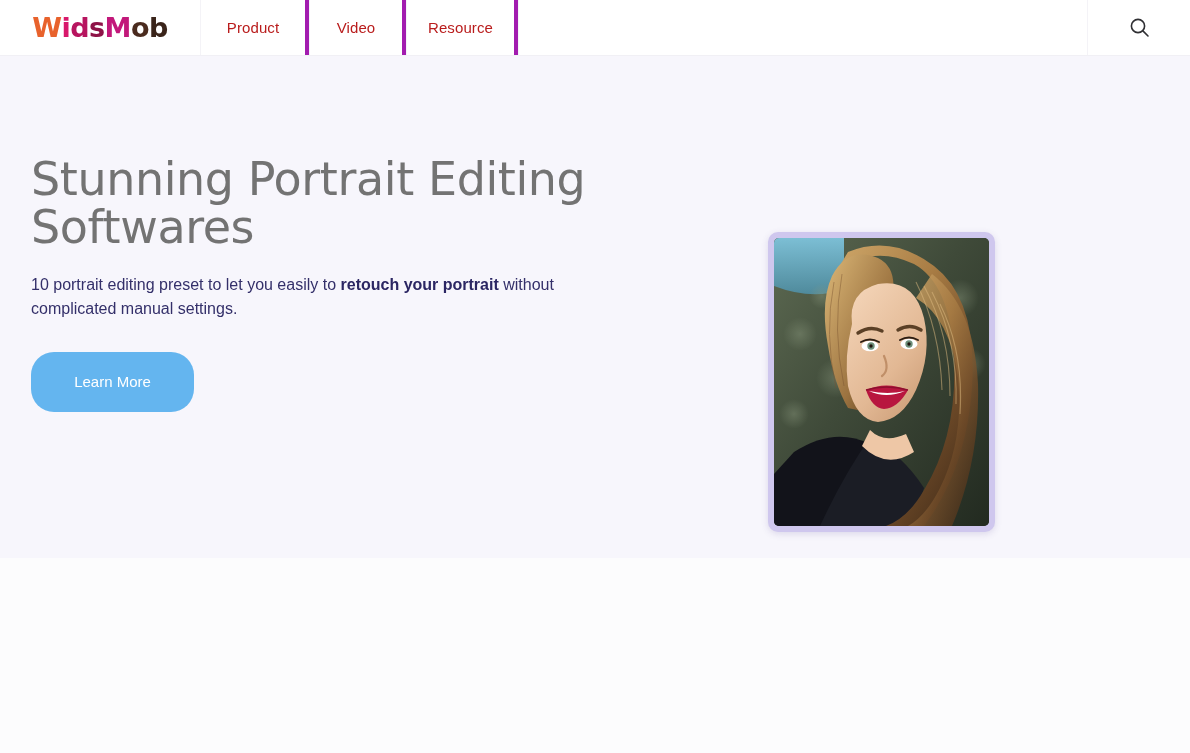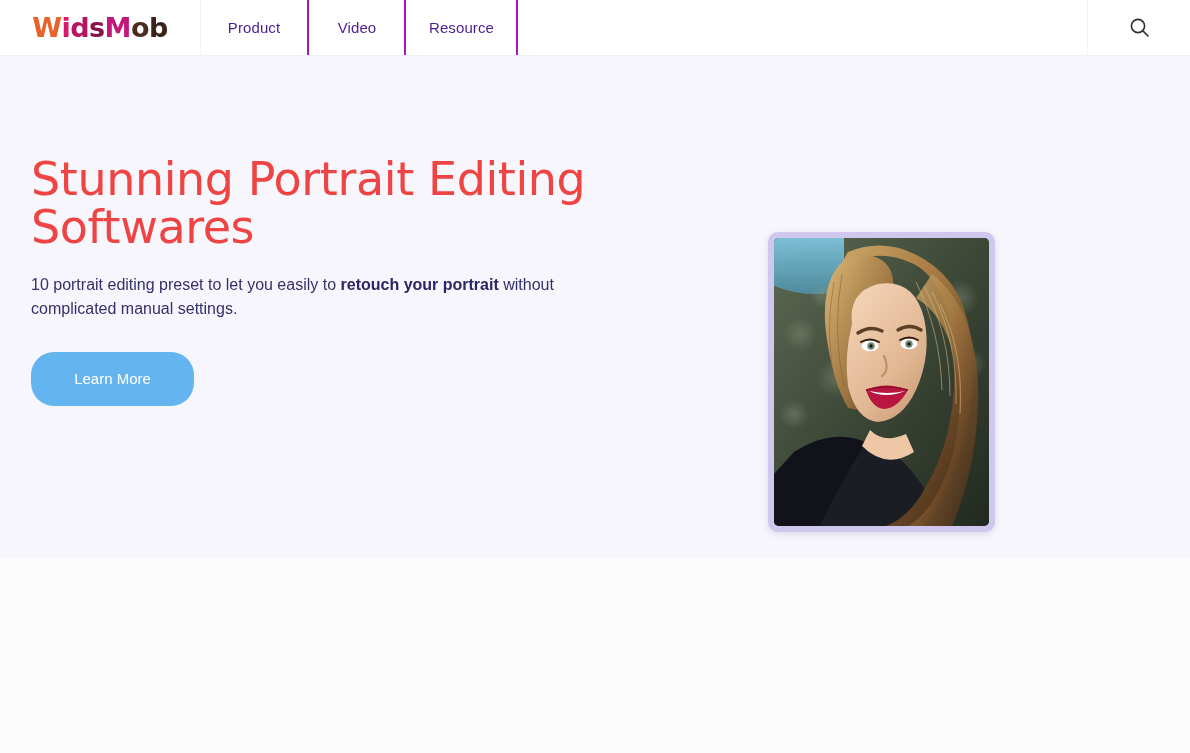--- a/index.html
+++ b/index.html
@@ -57,23 +57,23 @@
     align-items: stretch;
     flex: 1 1 auto;
   }
 
   .nav-item {
     display: flex;
     align-items: center;
     justify-content: center;
     padding: 12px 10px;
     font-size: 15px;
-    color: #4c1d95;
+    color: #b91c1c;
     border-left: 1px solid #f4f3f7;
-    border-right: 3px solid #a21caf;
+    border-right: 5px solid #a21caf;
     margin-right: -1px;
     cursor: pointer;
     white-space: nowrap;
     letter-spacing: 0.1px;
   }
   .nav-item.w1 { width: 110px; }
   .nav-item.w2 { width: 113px; }
   .nav-item.w3 { width: 98px; }
   .nav-item.w4 { width: 121px; }
   .nav-item.w5 { width: 114px; }
@@ -113,40 +113,40 @@
     left: 31px;
     top: 100px;
     width: 600px;
   }
 
   .hero-title {
     font-family: "DejaVu Sans", sans-serif;
     font-size: 46px;
     line-height: 1.04;
     font-weight: 400;
-    color: #ef4444;
+    color: #737373;
     letter-spacing: -0.4px;
   }
 
   .hero-sub {
     margin-top: 21px;
     font-size: 16px;
     line-height: 1.5;
     color: #34306a;
     max-width: 545px;
   }
   .hero-sub b { font-weight: 700; color: #2b2663; }
 
   .cta {
     display: inline-flex;
     align-items: center;
     justify-content: center;
     margin-top: 31px;
     width: 163px;
-    height: 54px;
+    height: 60px;
     border-radius: 23px;
     background: #64b5ef;
     color: #ffffff;
     font-size: 15px;
     border: none;
     cursor: pointer;
     font-family: "Liberation Sans", sans-serif;
   }
 
   .hero-photo-frame {

